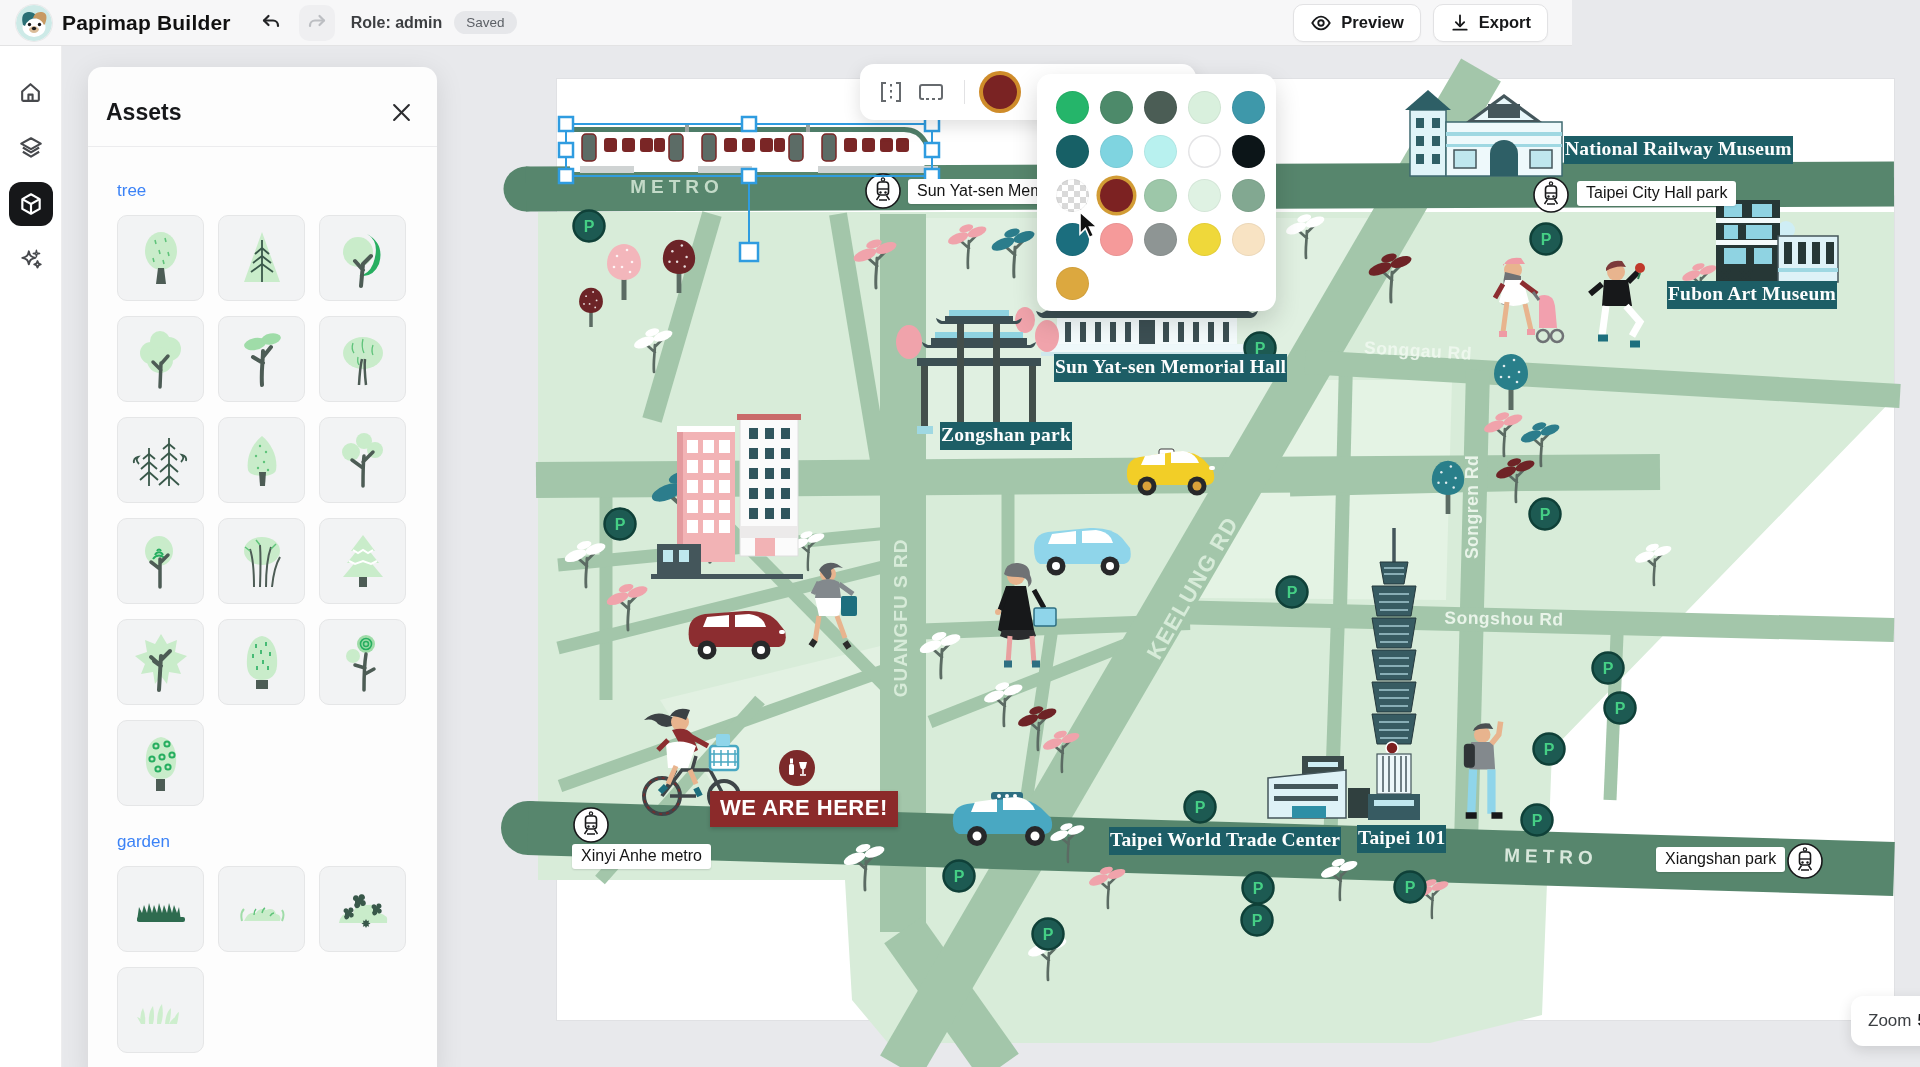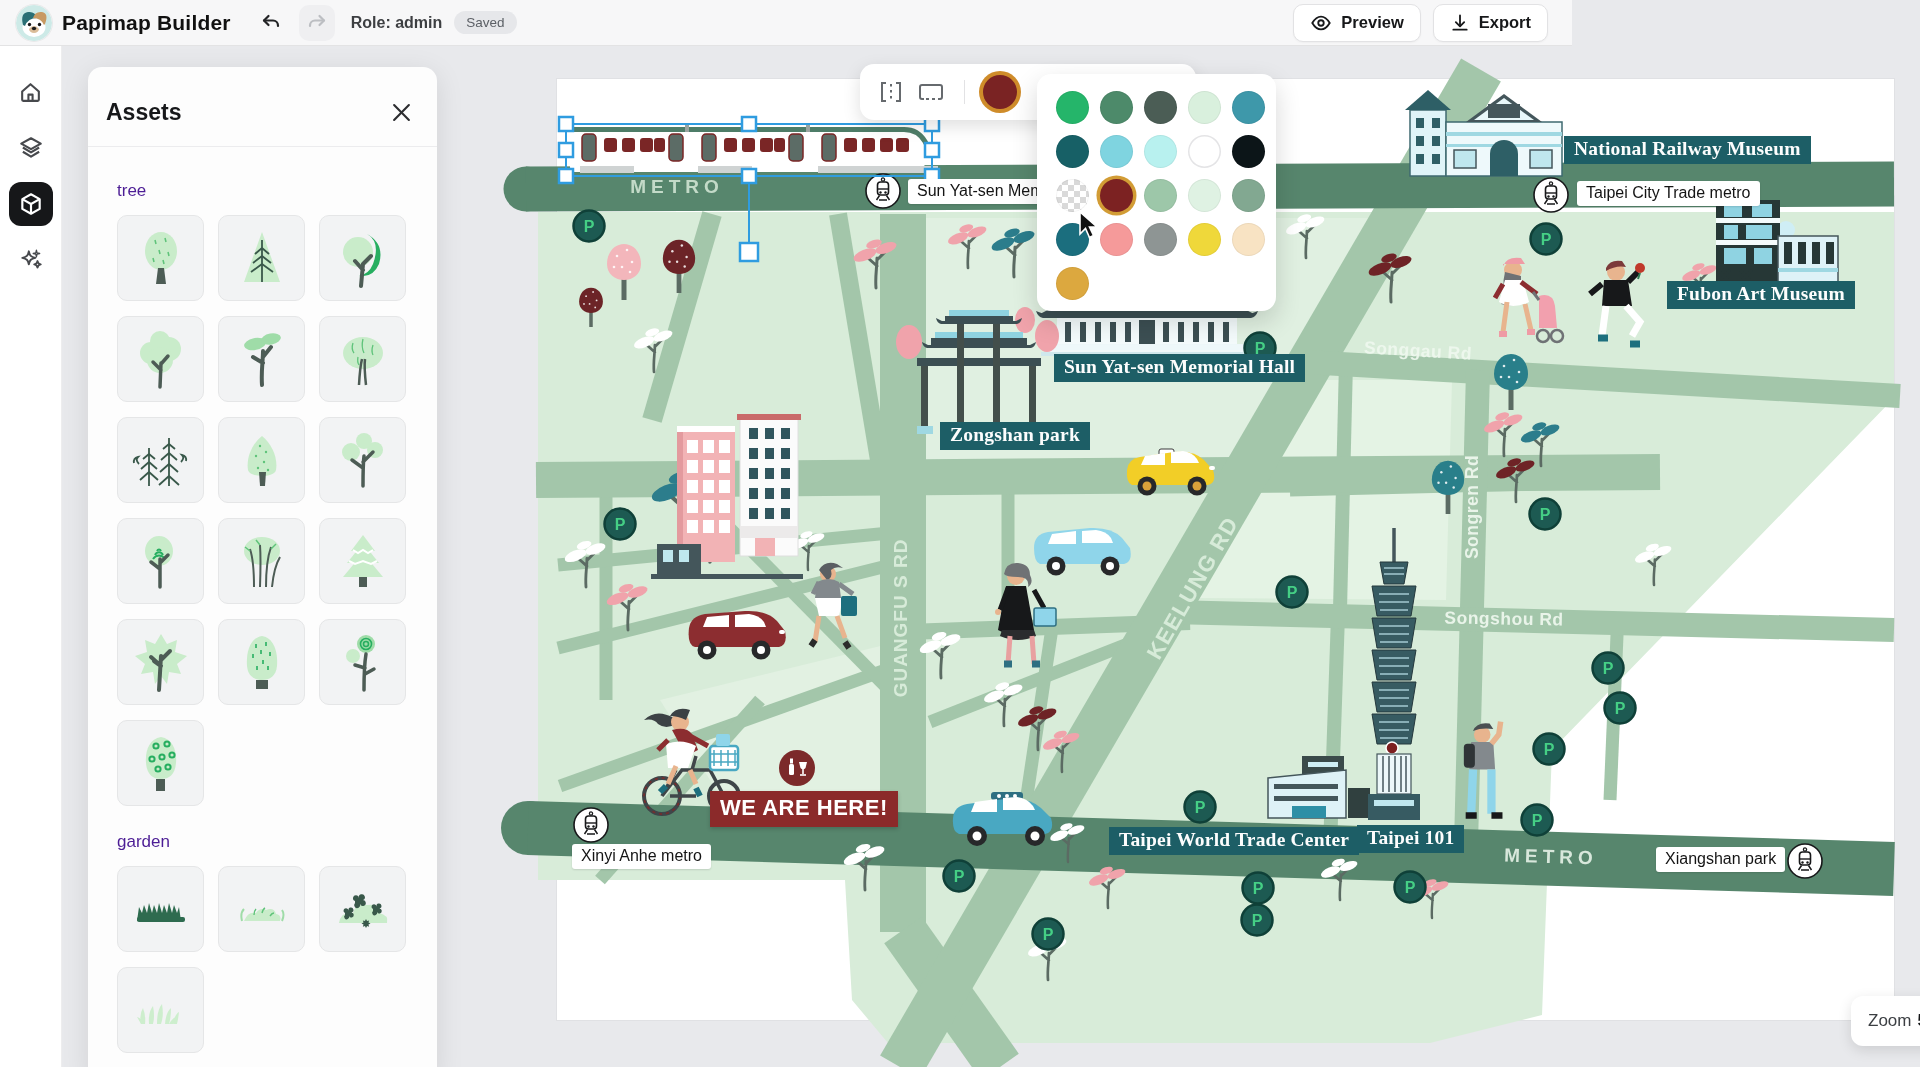--- a/index.html
+++ b/index.html
@@ -30,35 +30,35 @@
   .rail-item.active { background:#161719; }
 
   
   .assets-panel { position:absolute; left:88px; top:67px; width:349px; height:1010px; background:#fdfdfd;
                   border-radius:14px 14px 0 0; box-shadow:0 6px 28px rgba(0,0,0,.10); z-index:50; overflow:hidden; }
   .assets-head { height:80px; display:flex; align-items:center; justify-content:space-between;
                  padding:12px 22px 0 18px; border-bottom:1px solid #ececee; }
   .assets-title { font-size:23px; font-weight:700; color:#17181a; }
   .assets-close { width:28px; height:28px; display:flex; align-items:center; justify-content:center; cursor:pointer; }
   .assets-body { padding:34px 0 0 29px; }
-  .asset-section-label { font-size:17px; color:#4c1d95; margin-bottom:14px; }
+  .asset-section-label { font-size:17px; color:#3b82f6; margin-bottom:14px; }
   .asset-grid { display:flex; flex-wrap:wrap; gap:15px 14px; width:300px; margin-bottom:26px; }
   .asset-cell { width:87px; height:86px; background:#f2f3f4; border:1px solid #e5e6e7; border-radius:10px;
                 display:flex; align-items:center; justify-content:center; cursor:pointer; }
 
   
   .canvas-sheet { position:absolute; left:557px; top:79px; width:1337px; height:941px; background:#fff;
                   box-shadow:0 0 0 1px rgba(0,0,0,.03); }
   svg.map { position:absolute; left:0; top:0; width:1920px; height:1067px; z-index:5; }
 
   
   .map-labels { position:absolute; left:0; top:0; width:1920px; height:1067px; z-index:8; pointer-events:none; }
   .road-label { position:absolute; font-weight:700; color:#e3f1e4; white-space:nowrap; transform:translate(-50%,-50%); opacity:.92; }
   .place-label { position:absolute; background:#1d5e66; color:#fcfdfd; font-family:"Liberation Serif", serif;
-                 font-weight:700; font-size:19.5px; padding:2px 10px 4px; white-space:nowrap; letter-spacing:.2px; }
+                 font-weight:700; font-size:19.5px; padding:2px 1px 4px; white-space:nowrap; letter-spacing:.2px; }
   .station-label { position:absolute; background:#fff; color:#141414; font-size:16px; padding:3px 9px 4px;
                    border-radius:3px; white-space:nowrap; box-shadow:0 1px 2px rgba(0,0,0,.12); }
   .banner { position:absolute; background:#8b2a2a; color:#fff; font-weight:700; font-size:22px;
             padding:4px 10px 6px; white-space:nowrap; letter-spacing:.5px; box-shadow:0 2px 4px rgba(0,0,0,.18); }
 
   
   .float-toolbar { position:absolute; left:860px; top:64px; width:336px; height:56px; background:#fff;
                    border-radius:14px; box-shadow:0 6px 18px rgba(0,0,0,.13); z-index:20;
                    display:flex; align-items:center; padding-left:14px; }
   .ft-icon { width:34px; height:34px; display:flex; align-items:center; justify-content:center; border-radius:8px; cursor:pointer; }
@@ -826,21 +826,21 @@
     <div class="road-label" style="left: 1504px; top: 619px; font-size: 17.5px; letter-spacing: 0.5px; color: rgb(239, 248, 239); transform: translate(-50%, -50%) rotate(1deg);">Songshou Rd</div>
     <div class="road-label" style="left: 677px; top: 187px; font-size: 19px; letter-spacing: 5px; color: rgb(205, 226, 208); transform: translate(-50%, -50%) rotate(0deg);">METRO</div>
     <div class="road-label" style="left: 1551px; top: 857px; font-size: 19px; letter-spacing: 5px; color: rgb(227, 240, 229); transform: translate(-50%, -50%) rotate(1.8deg);">METRO</div>
     <div class="place-label" style="left: 1564px; top: 136px;">National Railway Museum</div>
     <div class="place-label" style="left: 1667px; top: 281px;">Fubon Art Museum</div>
     <div class="place-label" style="left: 1054px; top: 354px;">Sun Yat-sen Memorial Hall</div>
     <div class="place-label" style="left: 940px; top: 422px;">Zongshan park</div>
     <div class="place-label" style="left: 1109px; top: 827px;">Taipei World Trade Center</div>
     <div class="place-label" style="left: 1357px; top: 825px;">Taipei 101</div>
     <div class="station-label" style="left: 908px; top: 179px;">Sun Yat-sen Memor</div>
-    <div class="station-label" style="left: 1577px; top: 181px;">Taipei City Trade metro</div>
+    <div class="station-label" style="left: 1577px; top: 181px;">Taipei City Hall park</div>
     <div class="station-label" style="left: 572px; top: 844px;">Xinyi Anhe metro</div>
     <div class="station-label" style="left: 1656px; top: 847px;">Xiangshan park</div>
   </div>
 
 <div class="float-toolbar">
   <div class="ft-icon">
     <svg width="24" height="24" viewBox="-12 -12 24 24" fill="none" stroke="#666a6e" stroke-width="2">
       <path d="M-5,-9 h-4 v18 h4"></path>
         <path d="M5,-9 h4 v18 h-4"></path>
       <line x1="0" y1="-8" x2="0" y2="8" stroke-dasharray="2.5 3.5"></line>

